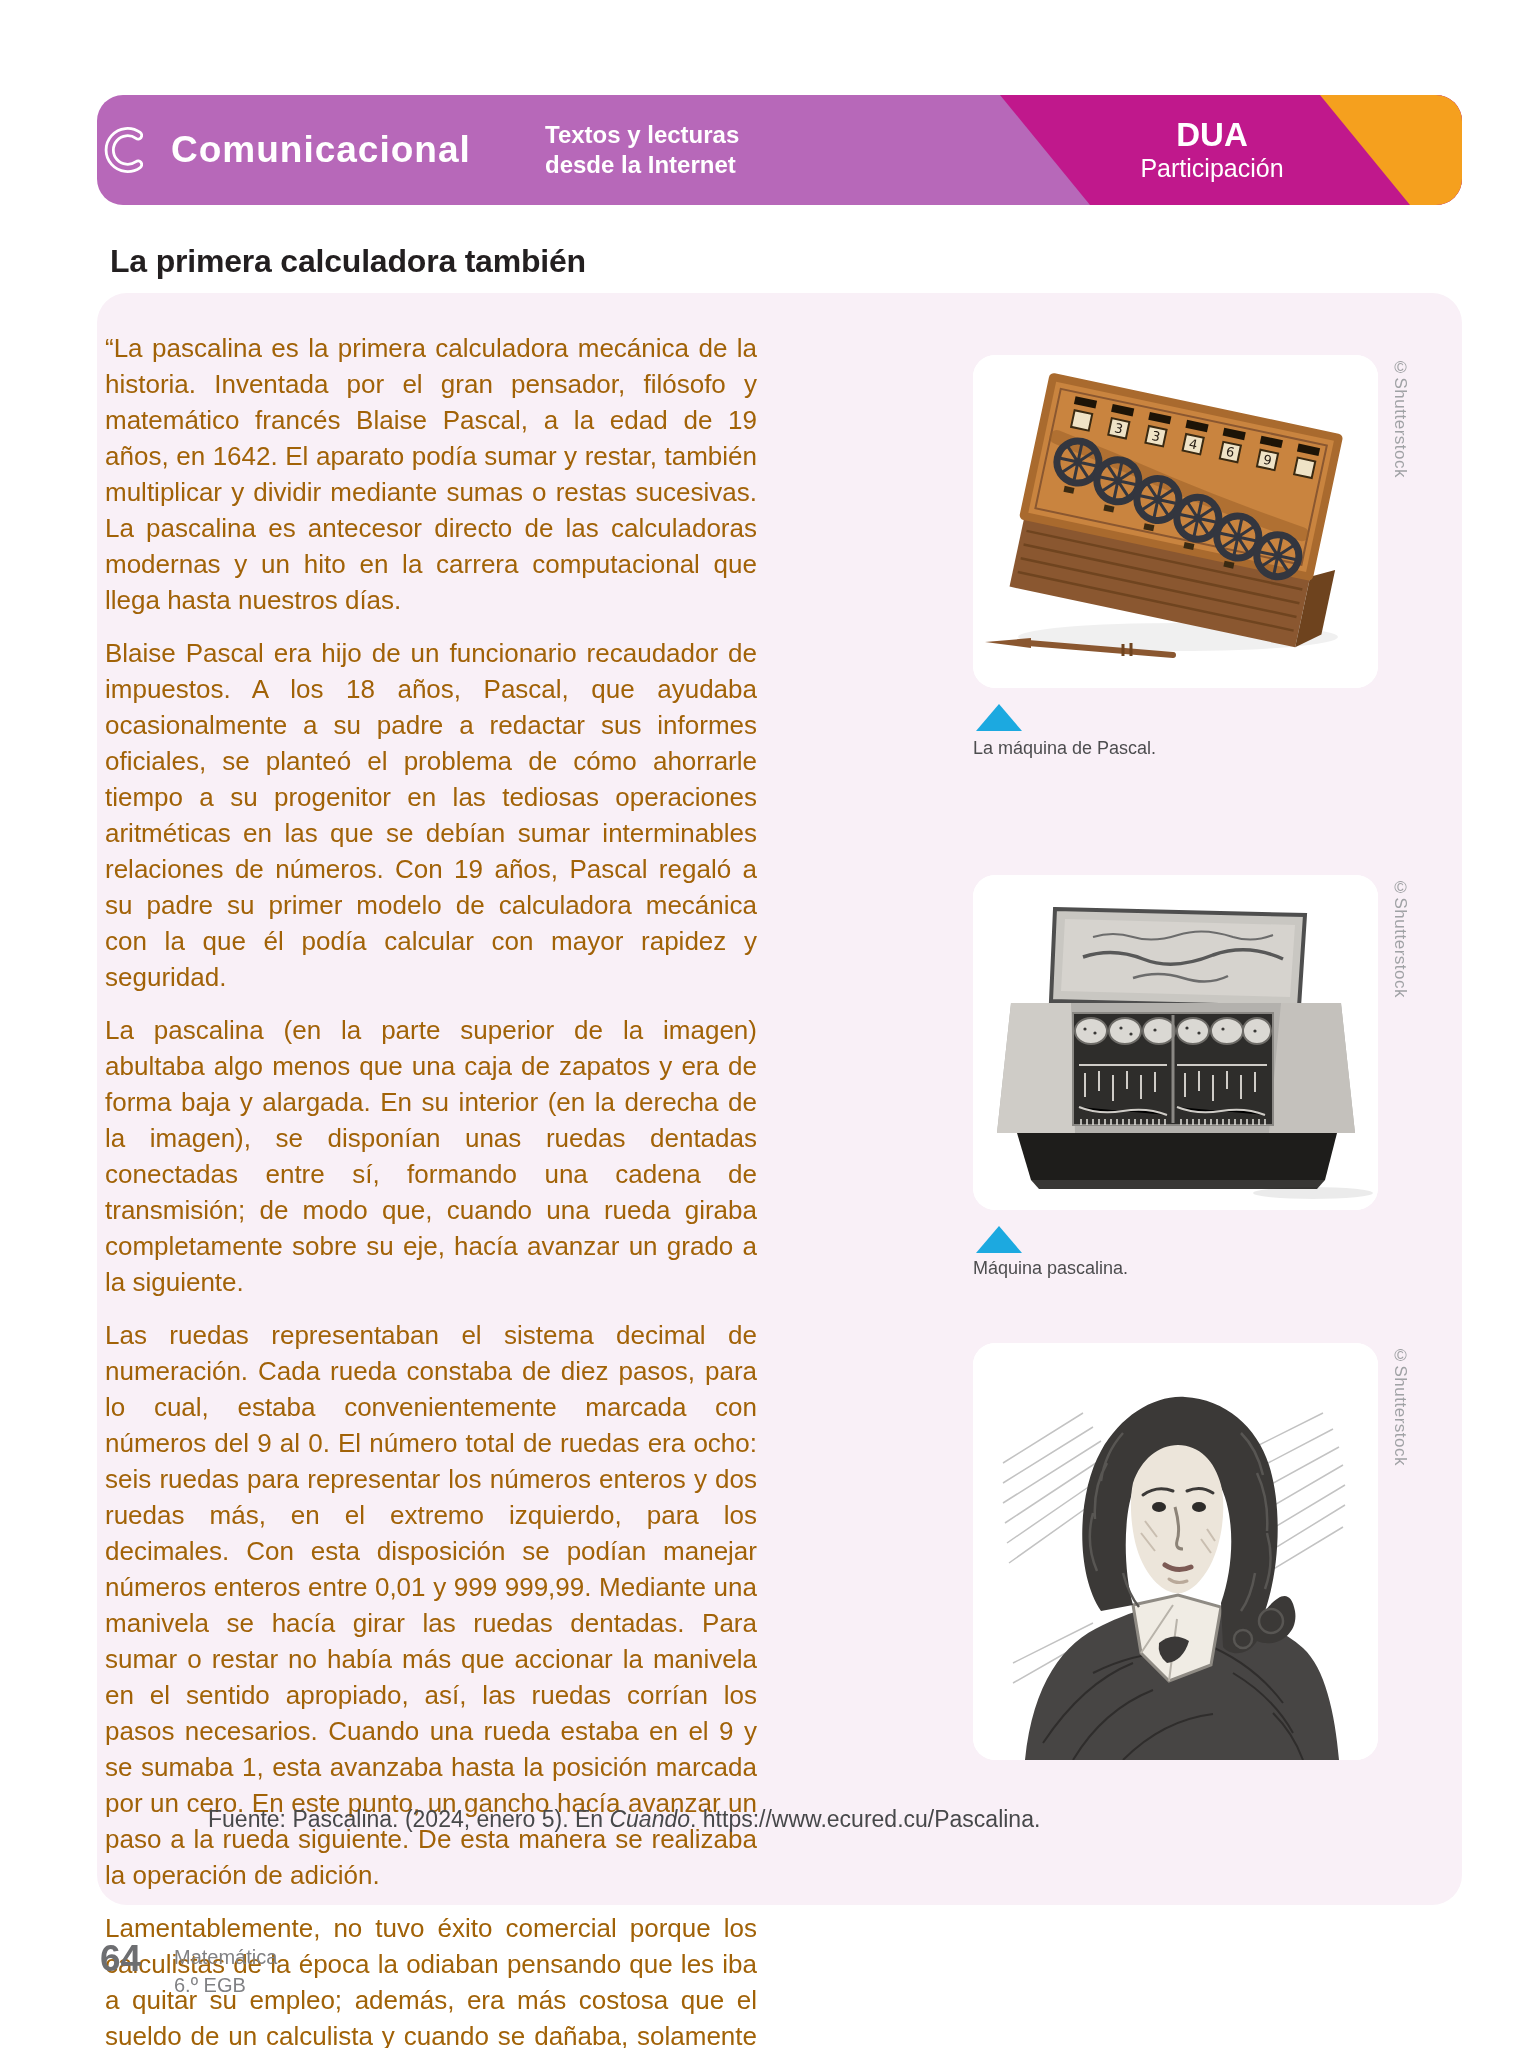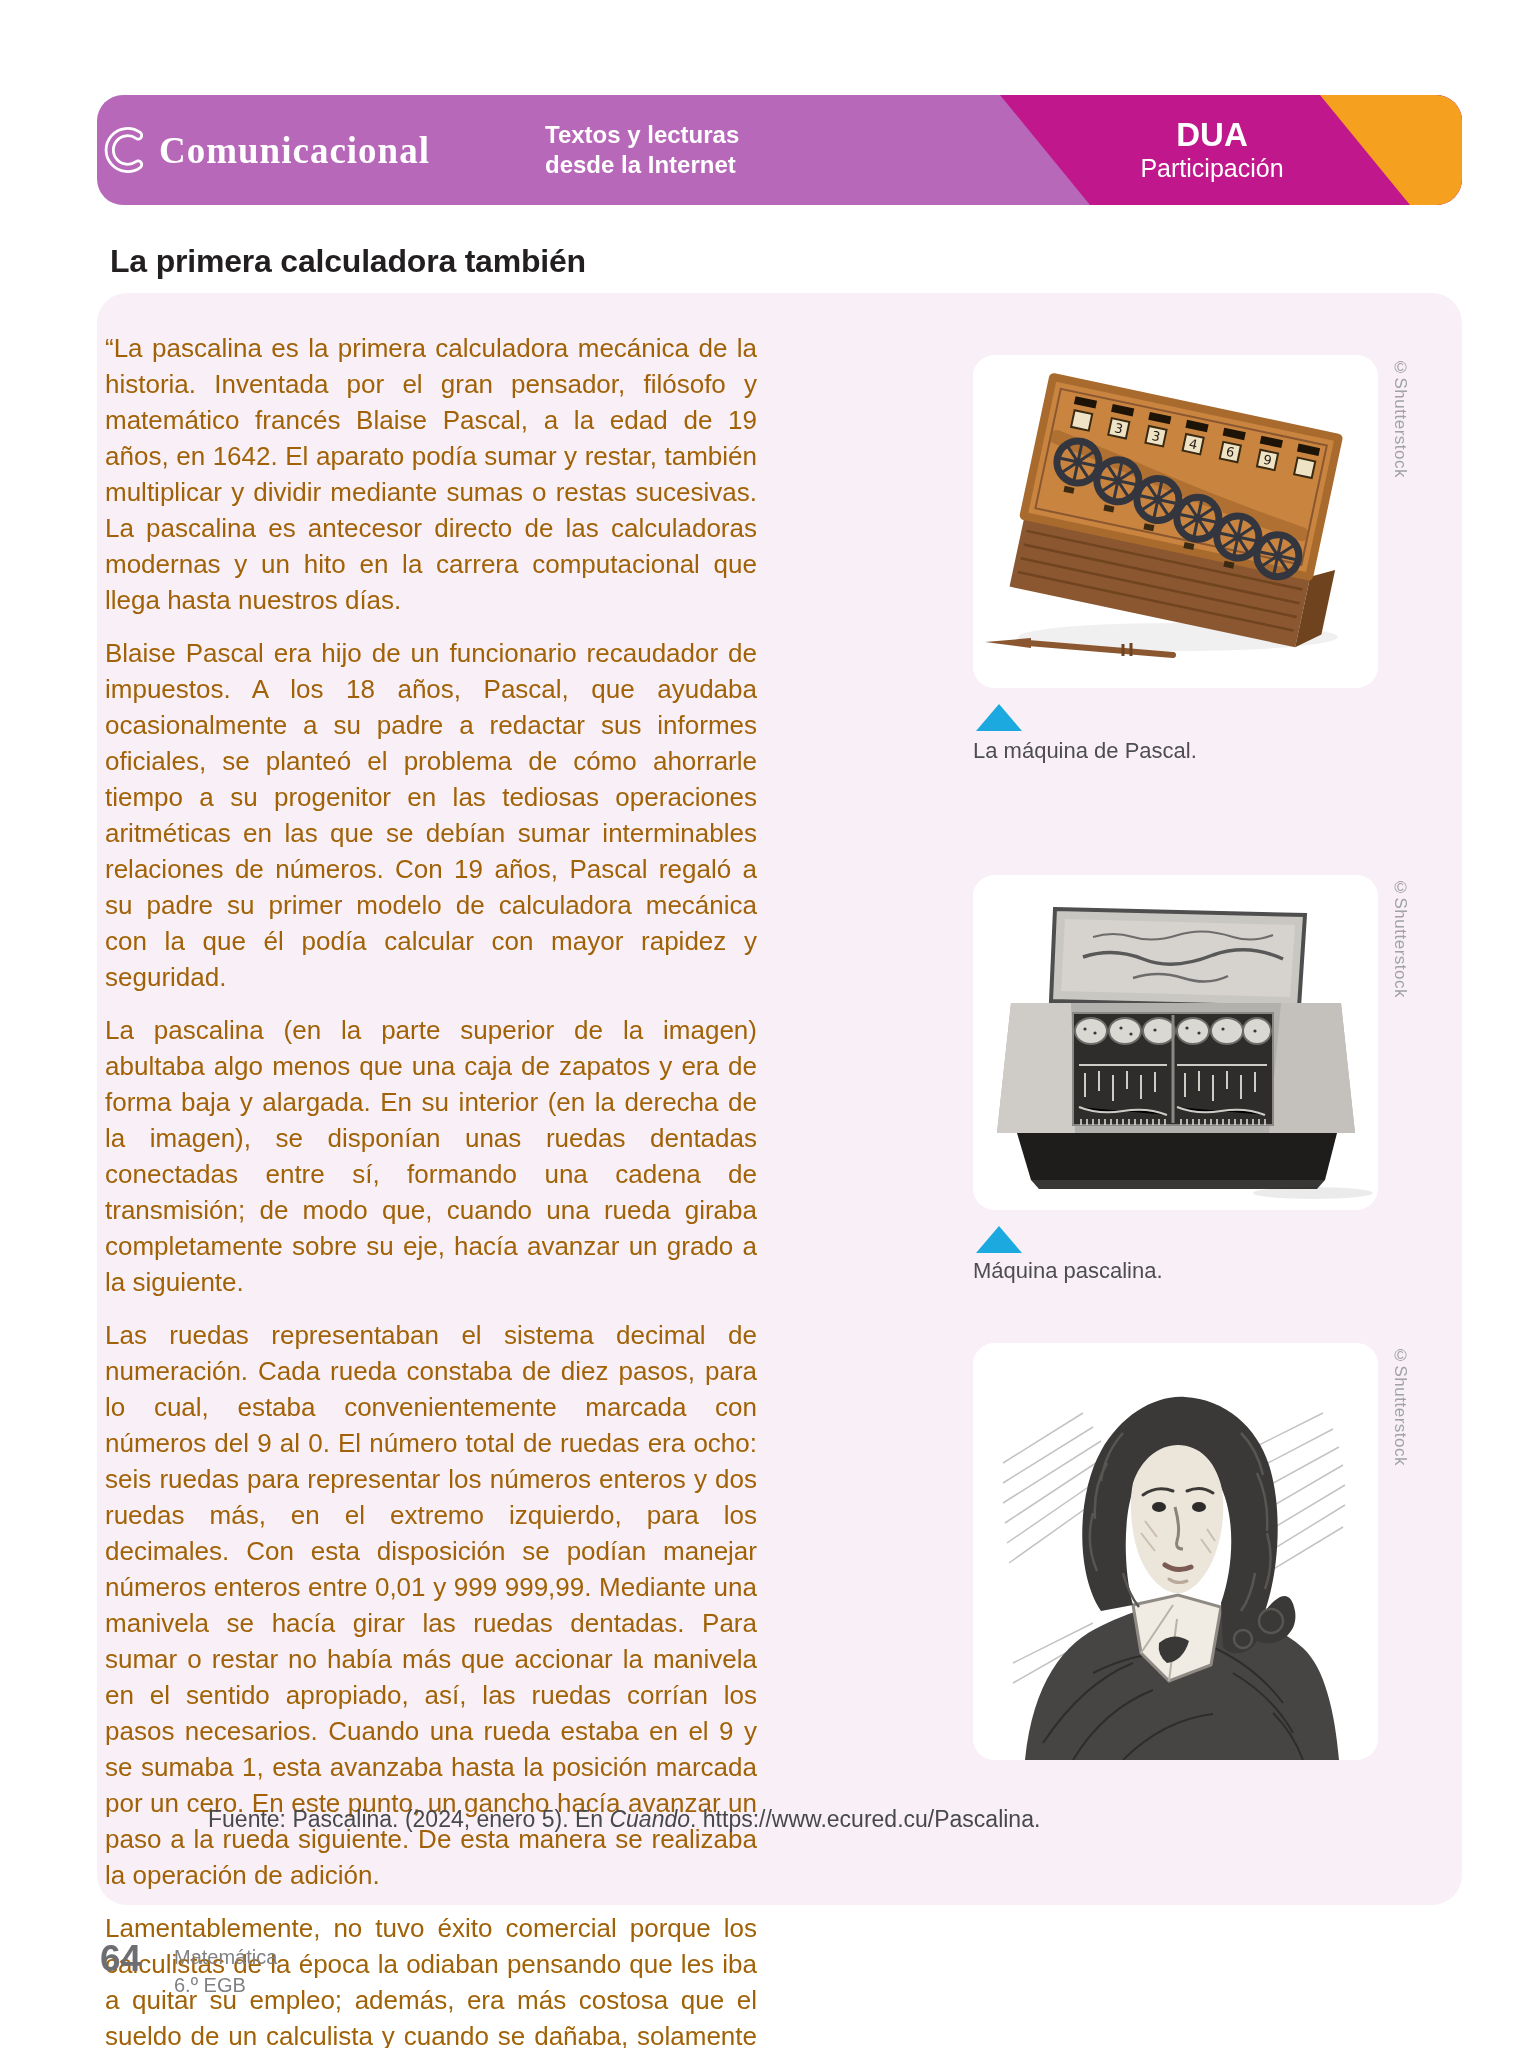--- a/index.html
+++ b/index.html
@@ -10,22 +10,22 @@
   
   .header{
     position:absolute;left:97px;top:95px;width:1365px;height:110px;
     background:#b768b9;border-radius:26px;overflow:hidden;
   }
   .seg{position:absolute;top:0;left:0;width:100%;height:100%;}
   .seg.magenta{background:#c0188c;clip-path:polygon(903px 0,1365px 0,1365px 110px,993px 110px);}
   .seg.orange{background:#f5a01e;clip-path:polygon(1223px 0,1365px 0,1365px 110px,1313px 110px);}
   .logo{position:absolute;left:3px;top:50%;transform:translateY(-50%);width:56px;height:56px;}
   .brand{
-    position:absolute;left:62px;top:50%;transform:translateY(-50%);
-    color:#ffffff;font-size:37px;font-weight:700;letter-spacing:1px;white-space:nowrap;font-family:Liberation Serif, serif;
+    position:absolute;left:74px;top:50%;transform:translateY(-50%);
+    color:#ffffff;font-size:37px;font-weight:700;letter-spacing:1px;white-space:nowrap;
   }
   .subtitle{
     position:absolute;left:448px;top:50%;transform:translateY(-50%);
     color:#ffffff;font-size:24px;font-weight:700;line-height:30px;white-space:nowrap;
   }
   .badge{
     position:absolute;left:1000px;top:50%;transform:translateY(-50%);
     width:230px;text-align:center;color:#ffffff;
   }
   .badge .t1{font-size:33px;font-weight:700;line-height:36px;}
@@ -67,21 +67,21 @@
   .credit.c2{top:878px;}
   .credit.c3{top:1346px;}
   .tri{
     position:absolute;left:976px;width:0;height:0;
     border-left:23px solid transparent;border-right:23px solid transparent;
     border-bottom:27px solid #1ca9e0;
   }
   .tri.t1{top:704px;}
   .tri.t2{top:1226px;}
   .caption{
-    position:absolute;left:973px;font-size:22px;color:#4d4d4f;white-space:nowrap;
+    position:absolute;left:973px;font-size:18px;color:#4d4d4f;white-space:nowrap;
   }
   .caption.cap1{top:738px;}
   .caption.cap2{top:1258px;}
   
   .page-number{
     position:absolute;left:100px;top:1938px;
     font-size:37px;font-weight:700;color:#6d6e71;
   }
   .footer-subject{
     position:absolute;left:174px;top:1943px;

